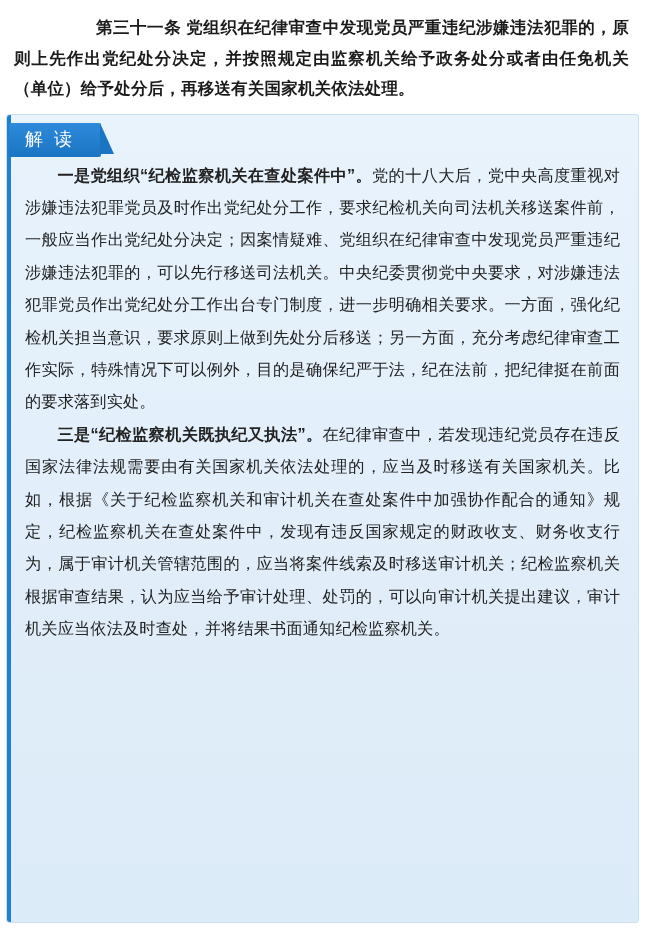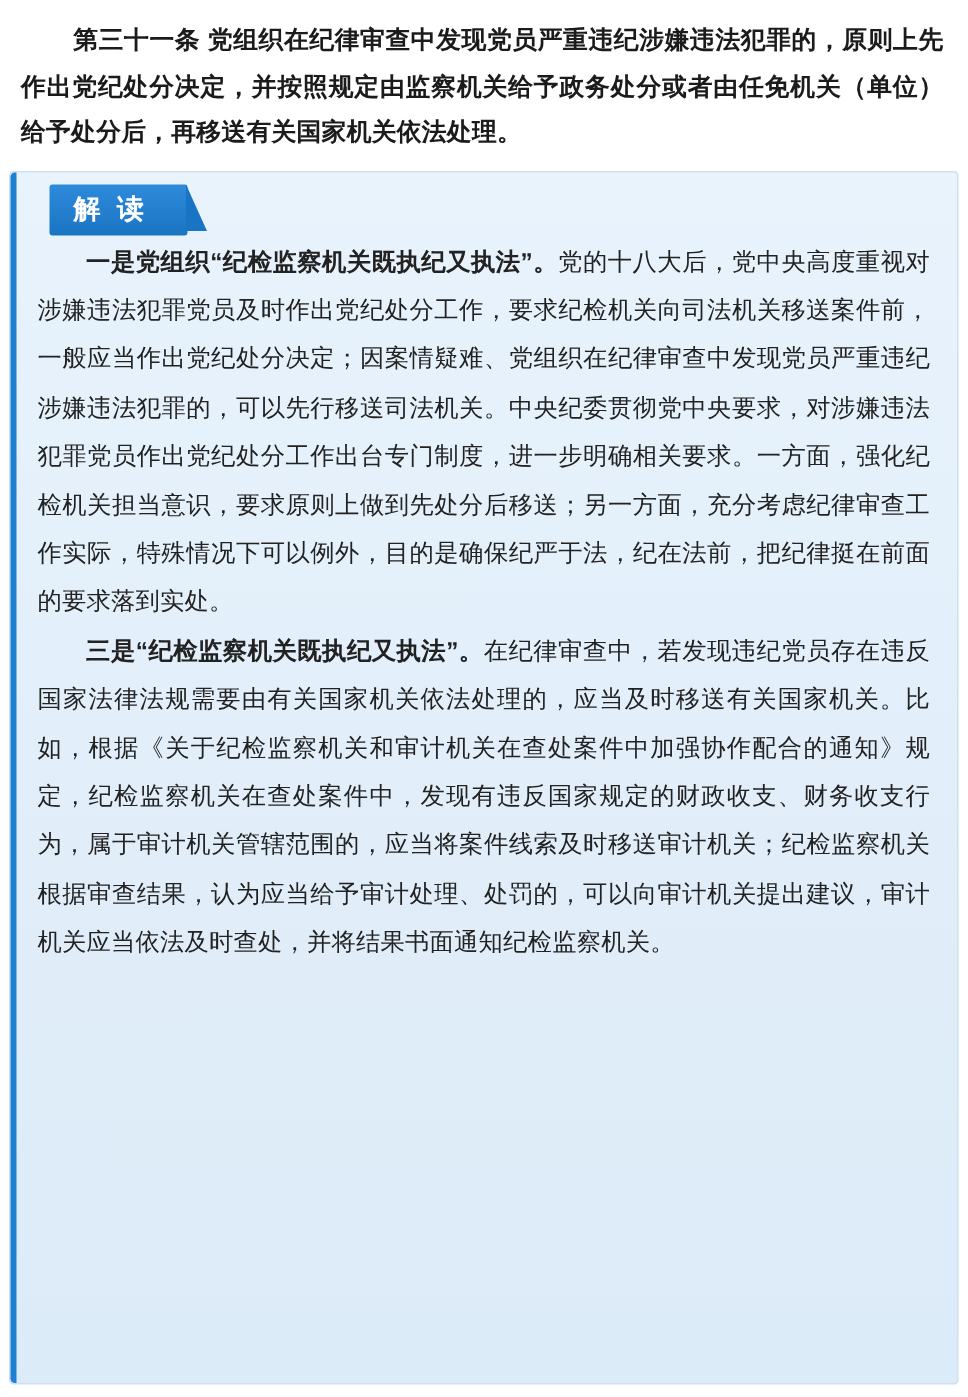--- a/index.html
+++ b/index.html
@@ -30,45 +30,46 @@
     text-align: justify;
     font-weight: 700;
     letter-spacing: 0.2px;
   }
   .article .indent {
     display: inline-block;
     width: 2.1em;
   }
   .article .clause-no {
     font-weight: 700;
+    margin-left: 47px;
   }
   
   .interpret-wrap {
     margin: 4px 6px 8px 6px;
     background: linear-gradient(180deg, #e8f3fc 0%, #e3effa 40%, #dcebf8 100%);
     border: 1px solid #cbe0f2;
     border-radius: 3px;
     flex: 1 1 auto;
     position: relative;
     padding: 0 0 14px 0;
     box-sizing: border-box;
   }
   .tab-row {
     position: relative;
     height: 42px;
   }
   .tab-label {
     position: relative;
     display: inline-block;
-    margin: 8px 0 0 26px;
+    margin: 8px 0 0 2px;
     background: #1f7fd0;
     background: linear-gradient(180deg, #2e8ada 0%, #1a74c4 100%);
     color: #ffffff;
     font-size: 18px;
-    font-weight: 700;
+    font-weight: 400;
     letter-spacing: 3px;
     padding: 5px 26px 6px 16px;
     border-radius: 2px;
     line-height: 1.3;
   }
   .tab-label::after {
     content: "";
     position: absolute;
     right: -13px;
     top: 0;
@@ -113,18 +114,18 @@
     <span class="indent"></span><span class="clause-no">第三十一条</span>&nbsp;<span>党组织在纪律审查中发现党员严重违纪涉嫌违法犯罪的，原则上先作出党纪处分决定，并按照规定由监察机关给予政务处分或者由任免机关（单位）给予处分后，再移送有关国家机关依法处理。</span>
   </div>
 
   <div class="interpret-wrap">
 
     <div class="tab-row">
       <span class="tab-label">解 读</span>
     </div>
 
     <div class="interpret-body">
-      <p><span class=""><span class="bold">一是党组织“纪检监察机关既执纪又执法”。</span><span>党的十八大后，党中央高度重视对涉嫌违法犯罪党员及时作出党纪处分工作，要求纪检机关向司法机关移送案件前，一般应当作出党纪处分决定；因案情疑难、党组织在纪律审查中发现党员严重违纪涉嫌违法犯罪的，可以先行移送司法机关。中央纪委贯彻党中央要求，对涉嫌违法犯罪党员作出党纪处分工作出台专门制度，进一步明确相关要求。一方面，强化纪检机关担当意识，要求原则上做到先处分后移送；另一方面，充分考虑纪律审查工作实际，特殊情况下可以例外，目的是确保纪严于法，纪在法前，把纪律挺在前面的要求落到实处。</span></span></p>
+      <p><span class=""><span class="bold">一是党组织“纪检监察机关在查处案件中”。</span><span>党的十八大后，党中央高度重视对涉嫌违法犯罪党员及时作出党纪处分工作，要求纪检机关向司法机关移送案件前，一般应当作出党纪处分决定；因案情疑难、党组织在纪律审查中发现党员严重违纪涉嫌违法犯罪的，可以先行移送司法机关。中央纪委贯彻党中央要求，对涉嫌违法犯罪党员作出党纪处分工作出台专门制度，进一步明确相关要求。一方面，强化纪检机关担当意识，要求原则上做到先处分后移送；另一方面，充分考虑纪律审查工作实际，特殊情况下可以例外，目的是确保纪严于法，纪在法前，把纪律挺在前面的要求落到实处。</span></span></p>
       <p><span class=""><span class="bold">三是“纪检监察机关既执纪又执法”。</span><span>在纪律审查中，若发现违纪党员存在违反国家法律法规需要由有关国家机关依法处理的，应当及时移送有关国家机关。比如，根据《关于纪检监察机关和审计机关在查处案件中加强协作配合的通知》规定，纪检监察机关在查处案件中，发现有违反国家规定的财政收支、财务收支行为，属于审计机关管辖范围的，应当将案件线索及时移送审计机关；纪检监察机关根据审查结果，认为应当给予审计处理、处罚的，可以向审计机关提出建议，审计机关应当依法及时查处，并将结果书面通知纪检监察机关。</span></span></p>
     </div>
 
   </div>
 </div>
 
 </body></html>

